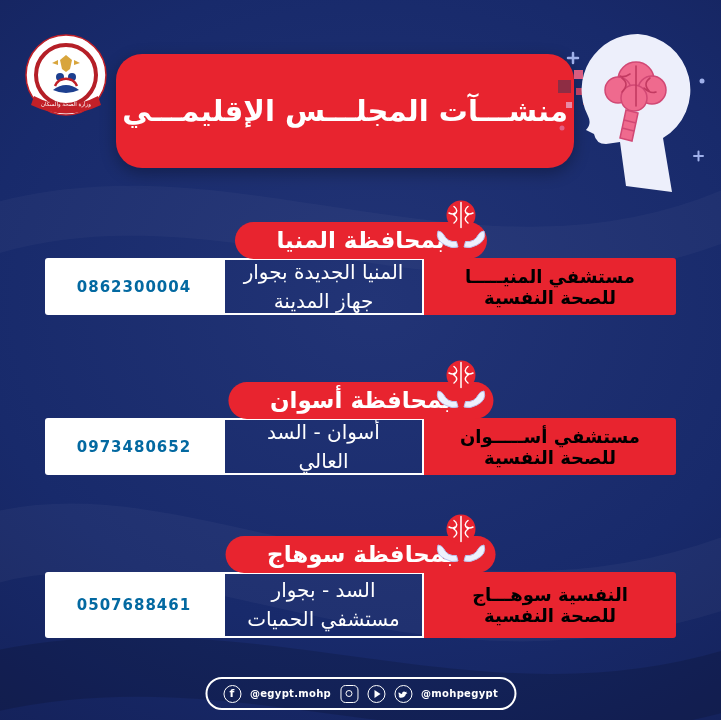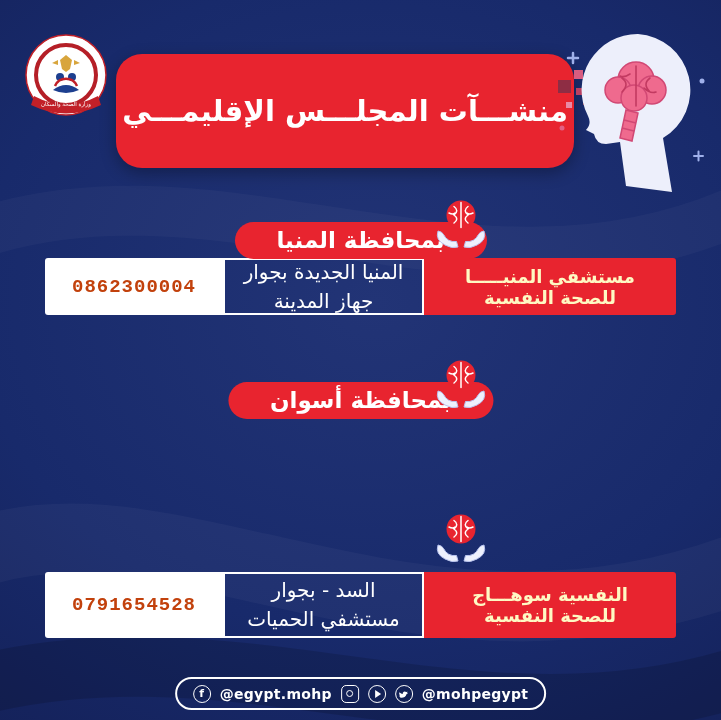--- a/index.html
+++ b/index.html
@@ -39,45 +39,44 @@
     background:#e8242f; color:#fff; border-radius:19px;
     font-size:23px; font-weight:bold; direction:rtl; white-space:nowrap; z-index:1;
   }
   .brainhands { position:absolute; top:0; left:50%; margin-left:68px; z-index:2; }
   .hosp-row {
     position:absolute; top:60px; left:0; width:631px; height:57px;
     display:flex; border-radius:4px;
   }
   .sec-2 .hosp-row { height:66px; }
   .cell-phone {
-    width:178px; background:#ffffff; color:#c2410c;
+    width:178px; background:#ffffff; color:#0369a1;
     display:flex; align-items:center; justify-content:center;
-    font-weight:bold; font-size:19px; letter-spacing:1px;
+    font-weight:bold; font-size:15px; letter-spacing:1px;
     border-radius:3px 0 0 3px;
-    font-family:Liberation Mono, monospace;
   }
   .cell-address {
     flex:1; border:2px solid #ffffff; color:#ffffff;
     display:flex; align-items:center; justify-content:center;
     text-align:center; font-size:20px; direction:rtl; padding:2px 14px; line-height:1.45;
   }
   .cell-hospital {
-    width:252px; background:#e8242f; color:#fef9c3;
+    width:252px; background:#e8242f; color:#000000;
     display:flex; align-items:center; justify-content:center;
     font-weight:bold; font-size:18px; direction:rtl;
     border-radius:0 3px 3px 0; padding:0 18px; text-align:center;
   }
 
   
   .footer {
     position:absolute; bottom:10px; left:50%; transform:translateX(-50%);
     display:flex; align-items:center; gap:9px;
     border:2px solid #ffffff; border-radius:17px; height:33px; padding:0 16px;
   }
-  .handle { color:#fff; font-size:14px; font-weight:bold; letter-spacing:.3px; }
+  .handle { color:#fff; font-size:10px; font-weight:bold; letter-spacing:.3px; }
   .icn {
     width:18px; height:18px; border:1.6px solid #fff; border-radius:50%;
     color:#fff; display:flex; align-items:center; justify-content:center;
     font-size:11px; font-weight:bold; line-height:1;
   }
   .icn.ig { border-radius:5px; }
   .ig-dot { width:7px; height:7px; border:1.6px solid #fff; border-radius:50%; display:block; }
   .yt-tri {
     width:0; height:0; display:block; margin-left:2px;
     border-left:6px solid #fff; border-top:4px solid transparent; border-bottom:4px solid transparent;
@@ -158,33 +157,39 @@
   <section class="section sec-1">
     <div class="brainhands">
       <svg width="64" height="58" viewBox="0 0 64 58">
         <circle cx="32" cy="17" r="14.5" fill="#e8242f"></circle>
         <path d="M32 4.5 V29.5 M25 8.5 q5.5 4 0 8.5 q5.5 4 0 8 M39 8.5 q-5.5 4 0 8.5 q-5.5 4 0 8 M20 15 q4 2 6 0 M44 15 q-4 2 -6 0" stroke="#fff" stroke-width="1.5" fill="none" stroke-linecap="round"></path>
         <path d="M9 33 q-3 9 7 14 q7 4 13 2 l-1.5 -5.5 q-9 1 -13 -7 q-1.5 -3 -5.5 -3.5 z" fill="#eef1fd" stroke="#b9c4ef" stroke-width="1"></path>
         <path d="M55 33 q3 9 -7 14 q-7 4 -13 2 l1.5 -5.5 q9 1 13 -7 q1.5 -3 5.5 -3.5 z" fill="#eef1fd" stroke="#b9c4ef" stroke-width="1"></path>
       </svg>
     </div>
     <div class="gov-pill">بمحافظة أسوان</div>
+    <div class="hosp-row">
+      <div class="cell-phone">0973480652</div>
+      <div class="cell-address">أسوان - السد العالي</div>
+      <div class="cell-hospital">مستشفي أســـــوان للصحة النفسية</div>
+    </div>
   </section>
 
   <section class="section sec-2">
     <div class="brainhands">
       <svg width="64" height="58" viewBox="0 0 64 58">
         <circle cx="32" cy="17" r="14.5" fill="#e8242f"></circle>
         <path d="M32 4.5 V29.5 M25 8.5 q5.5 4 0 8.5 q5.5 4 0 8 M39 8.5 q-5.5 4 0 8.5 q-5.5 4 0 8 M20 15 q4 2 6 0 M44 15 q-4 2 -6 0" stroke="#fff" stroke-width="1.5" fill="none" stroke-linecap="round"></path>
         <path d="M9 33 q-3 9 7 14 q7 4 13 2 l-1.5 -5.5 q-9 1 -13 -7 q-1.5 -3 -5.5 -3.5 z" fill="#eef1fd" stroke="#b9c4ef" stroke-width="1"></path>
         <path d="M55 33 q3 9 -7 14 q-7 4 -13 2 l1.5 -5.5 q9 1 13 -7 q1.5 -3 5.5 -3.5 z" fill="#eef1fd" stroke="#b9c4ef" stroke-width="1"></path>
       </svg>
     </div>
+    <div class="gov-pill">بمحافظة سوهاج</div>
     <div class="hosp-row">
-      <div class="cell-phone">0791654528</div>
+      <div class="cell-phone">0507688461</div>
       <div class="cell-address">السد - بجوار مستشفي الحميات</div>
       <div class="cell-hospital">النفسية سوهـــاج للصحة النفسية</div>
     </div>
   </section>
 
   <div class="footer">
     <span class="icn">f</span>
     <span class="handle">@egypt.mohp</span>
     <span class="icn ig">
         <span class="ig-dot"></span>

